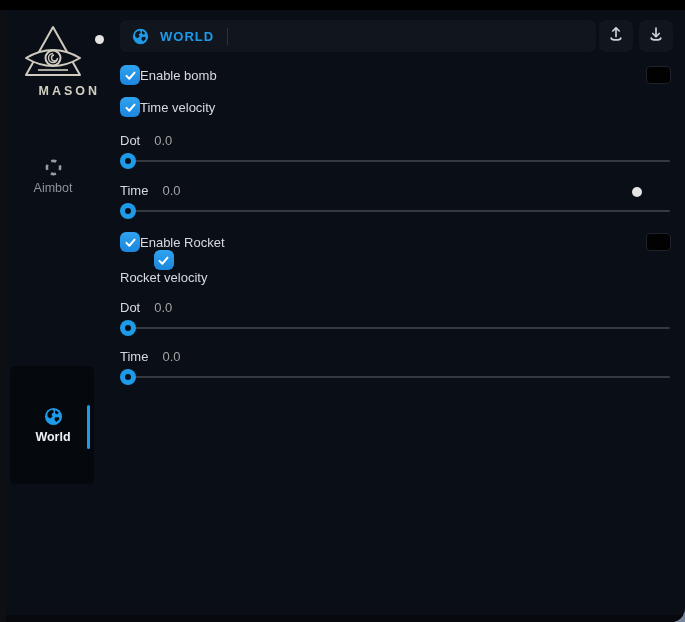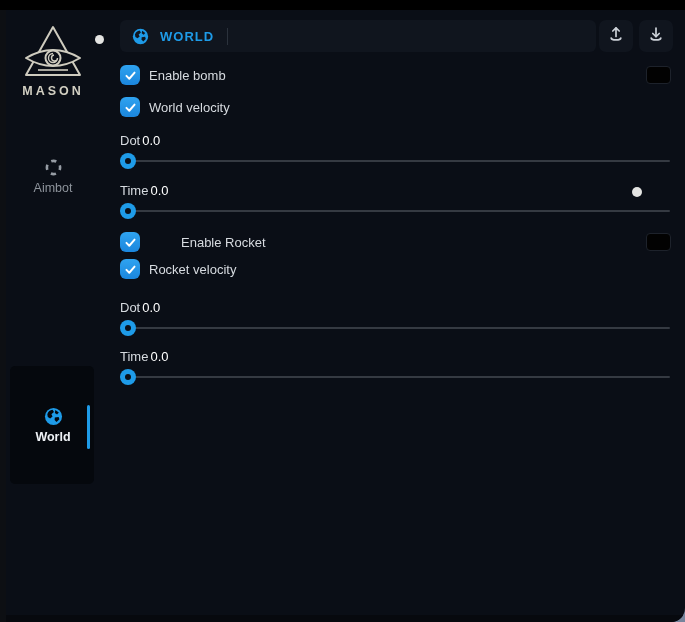--- a/index.html
+++ b/index.html
@@ -14,21 +14,21 @@
     border-bottom-right-radius:14px;overflow:hidden;
   }
   .top-strip{position:absolute;left:0;top:0;width:685px;height:10px;background:#000;}
   .left-strip{position:absolute;left:0;top:10px;width:6px;bottom:0;background:#0d0f13;}
   .bottom-strip{position:absolute;left:6px;right:0;bottom:0;height:7px;background:#07090e;}
 
   
   .sidebar{position:absolute;left:6px;top:10px;width:100px;bottom:0;}
   .logo-box{position:absolute;left:18px;top:15px;width:58px;height:54px;}
   .logo-text{
-    position:absolute;left:0;top:74px;width:94px;text-align:center;
+    position:absolute;left:0;top:74px;width:94px;text-align:right;
     color:#d2cfc2;font-size:12.5px;font-weight:bold;letter-spacing:3px;
   }
   .nav-item{position:absolute;left:0;width:94px;text-align:center;cursor:pointer;}
   .nav-icon{display:block;margin:0 auto;}
   .nav-label{display:block;color:#8d939b;font-size:12.5px;}
   .world-block{
     position:absolute;left:4px;top:356px;width:84px;height:118px;
     background:#05080d;border-radius:5px;
   }
   .world-bar{position:absolute;left:81px;top:395px;width:3px;height:44px;background:#1e9be8;border-radius:2px;}
@@ -51,28 +51,28 @@
   }
   .btn-upload{left:599px;}
   .btn-download{left:639px;}
 
   .check-row{position:absolute;left:120px;display:flex;align-items:center;height:20px;}
   .checkbox{
     width:20px;height:20px;border-radius:6px;flex:0 0 auto;
     background:linear-gradient(180deg,#2fa3f0,#1b86dd);
     display:flex;align-items:center;justify-content:center;cursor:pointer;
   }
-  .check-label{margin-left:9px;color:#d7dbe0;font-size:13px;}
+  .check-label{color:#d7dbe0;font-size:13px;}
   .swatch{
     position:absolute;left:646px;width:25px;height:18px;border-radius:4px;
     background:#020202;border:1px solid #1d222b;box-sizing:border-box;cursor:pointer;
   }
 
-  .slider-label{position:absolute;left:120px;height:15px;font-size:13px;color:#d7dbe0;display:flex;gap:2px;}
-  .slider-value{color:#ffffff;}
+  .slider-label{position:absolute;left:120px;height:15px;font-size:13px;color:#d7dbe0;display:flex;gap:14px;}
+  .slider-value{color:#a3a3a3;}
   .track{position:absolute;left:120px;width:550px;height:2px;background:#353a42;border-radius:1px;cursor:pointer;}
   .thumb{
     position:absolute;left:120px;width:16px;height:16px;border-radius:50%;
     background:#1e9be8;display:flex;align-items:center;justify-content:center;cursor:pointer;
   }
   .thumb i{width:6px;height:6px;border-radius:50%;background:#0b1018;display:block;}
 
   .cursor-dot{position:absolute;border-radius:50%;background:#e4e4e2;}
   .dot-a{left:95px;top:35px;width:9px;height:9px;}
   .dot-b{left:632px;top:187px;width:10px;height:10px;}
@@ -163,52 +163,52 @@
     <span class="check-label">Enable bomb</span>
   </div>
   <div class="swatch" style="top:66px;"></div>
 
   <div class="check-row" style="top:97px;">
     <span class="checkbox">
       <svg width="13" height="13" viewBox="0 0 16 16" fill="none" stroke="#ffffff" stroke-width="2.4" stroke-linecap="round" stroke-linejoin="round">
           <path d="M3 8.5 L6.5 12 L13 4.5"></path>
         </svg>
     </span>
-    <span class="check-label">World velocity</span>
+    <span class="check-label">Time velocity</span>
   </div>
 
   <div class="slider-label" style="top:133px;">
     <span>Dot</span>
     <span class="slider-value">0.0</span>
   </div>
   <div class="track" style="top:160px;"></div>
   <div class="thumb" style="top:153px;">
       <i></i>
     </div>
 
   <div class="slider-label" style="top:183px;">
     <span>Time</span>
     <span class="slider-value">0.0</span>
   </div>
   <div class="track" style="top:210px;"></div>
   <div class="thumb" style="top:203px;">
       <i></i>
     </div>
 
-  <div class="check-row" style="top:232px;gap:32px;">
+  <div class="check-row" style="top:232px;">
     <span class="checkbox">
       <svg width="13" height="13" viewBox="0 0 16 16" fill="none" stroke="#ffffff" stroke-width="2.4" stroke-linecap="round" stroke-linejoin="round">
           <path d="M3 8.5 L6.5 12 L13 4.5"></path>
         </svg>
     </span>
     <span class="check-label">Enable Rocket</span>
   </div>
   <div class="swatch" style="top:233px;"></div>
 
-  <div class="check-row" style="top:259px;">
+  <div class="check-row" style="top:250px;flex-direction:column;">
     <span class="checkbox">
       <svg width="13" height="13" viewBox="0 0 16 16" fill="none" stroke="#ffffff" stroke-width="2.4" stroke-linecap="round" stroke-linejoin="round">
           <path d="M3 8.5 L6.5 12 L13 4.5"></path>
         </svg>
     </span>
     <span class="check-label">Rocket velocity</span>
   </div>
 
   <div class="slider-label" style="top:300px;">
     <span>Dot</span>

